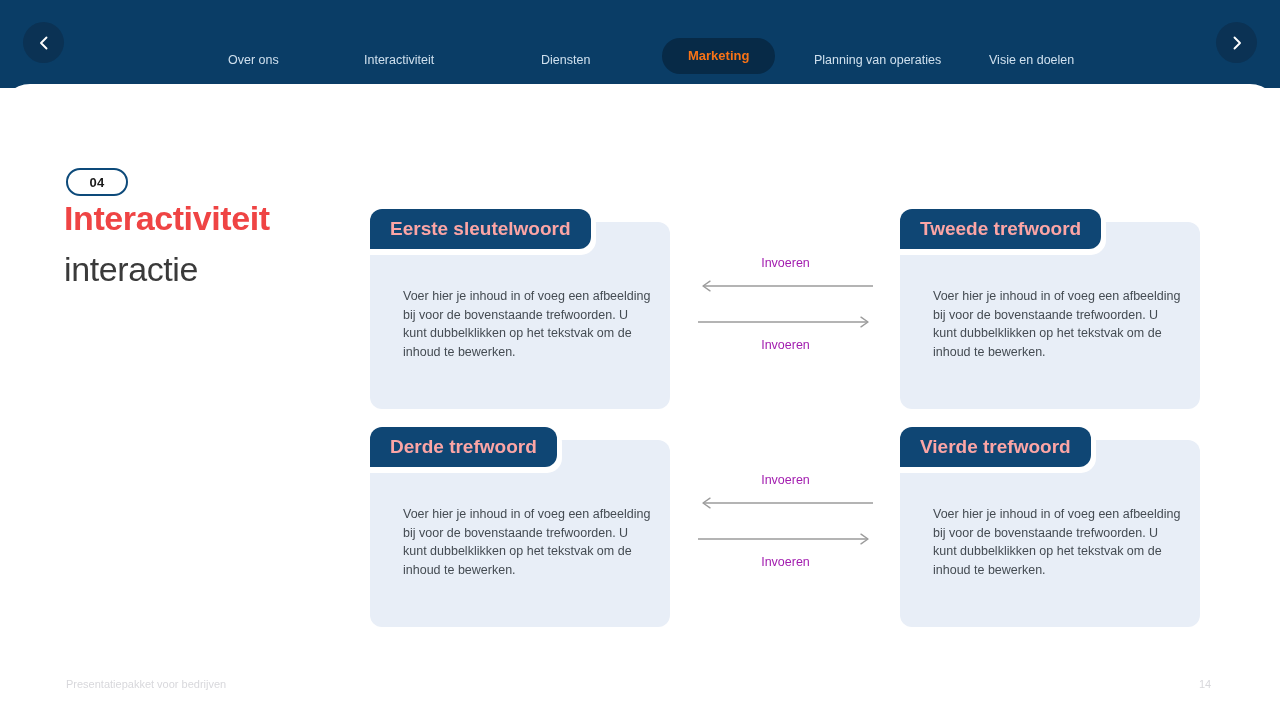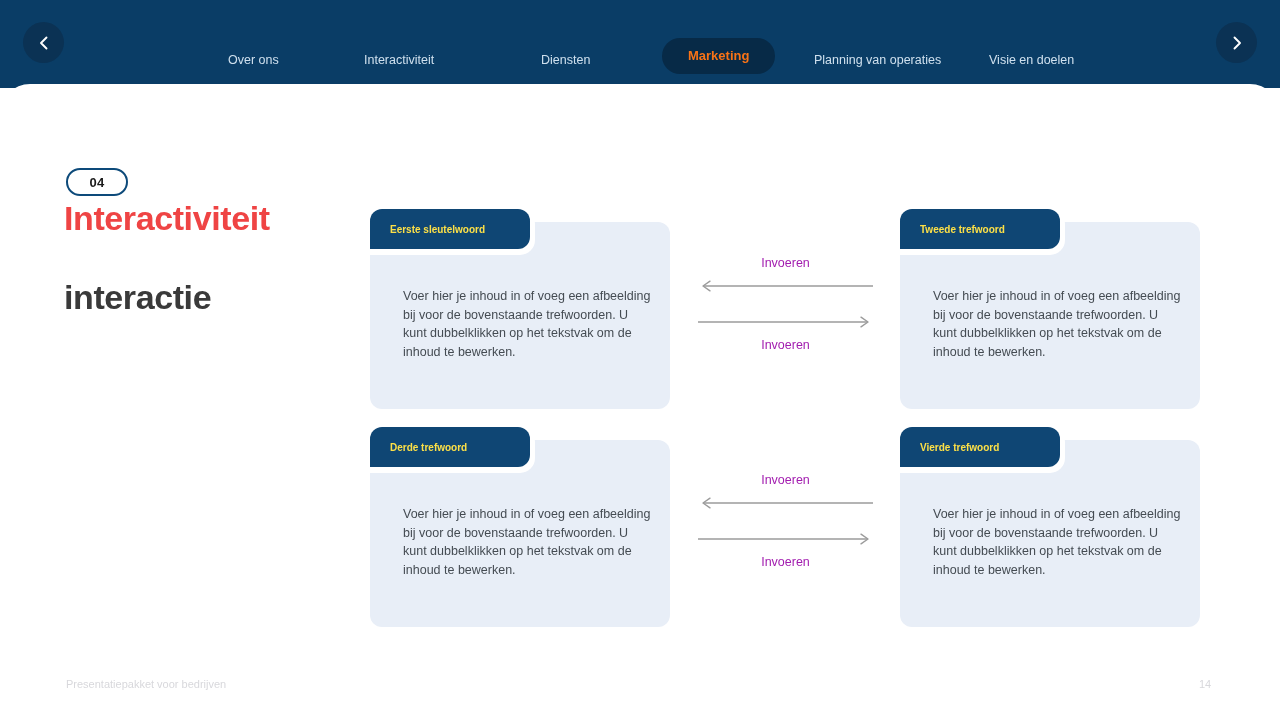--- a/index.html
+++ b/index.html
@@ -61,22 +61,22 @@
     letter-spacing:.3px;
     background:#ffffff;
   }
   #title-line1{
     position:absolute; left:64px; top:109px;
     font-size:34px; font-weight:bold; color:#ef4444;
     letter-spacing:-.4px; line-height:50px;
   }
   #title-line2{
     position:absolute; left:64px; top:160px;
-    font-size:34px; font-weight:bold; color:#3a3a3a;
-    letter-spacing:-.4px; line-height:50px;margin-top:28px;
+    font-size:34px; font-weight:normal; color:#3a3a3a;
+    letter-spacing:-.4px; line-height:50px;
   }
 
   
   .card{
     position:absolute;
     width:300px; height:200px;
   }
   .card-body{
     position:absolute; left:0; top:13px;
     width:300px; height:187px;
@@ -87,21 +87,21 @@
     position:absolute; left:0; top:0;
     height:40px; min-width:160px;
     background:#0f4674;
     border-radius:12px 12px 12px 0;
     display:flex; align-items:center;
     padding:0 20px;
     box-shadow:2px 3px 0 3px #ffffff;
     z-index:2;
   }
   .card-header span{
-    font-size:10px; font-weight:bold; color:#fde047; white-space:nowrap;
+    font-size:19px; font-weight:bold; color:#fca5a5; white-space:nowrap;
   }
   .card-text{
     position:absolute; left:33px; top:78px;
     width:250px;
     font-size:12.5px; line-height:18.5px; color:#444b52;
   }
 
   
   #card-1{ left:370px; top:125px; }
   #card-2{ left:900px; top:125px; }

